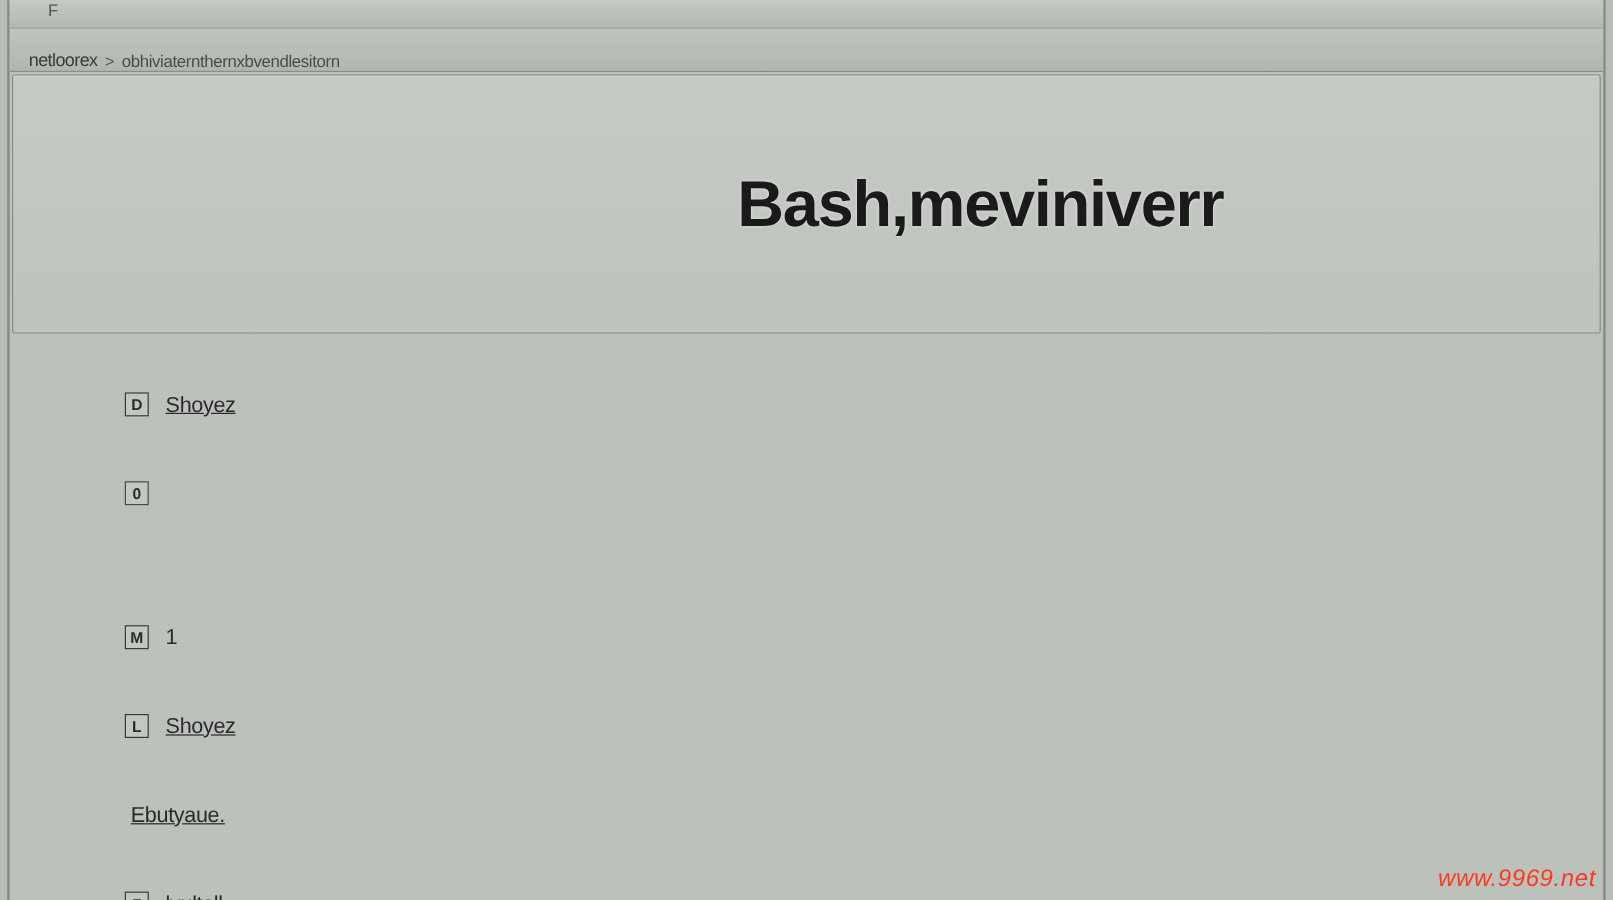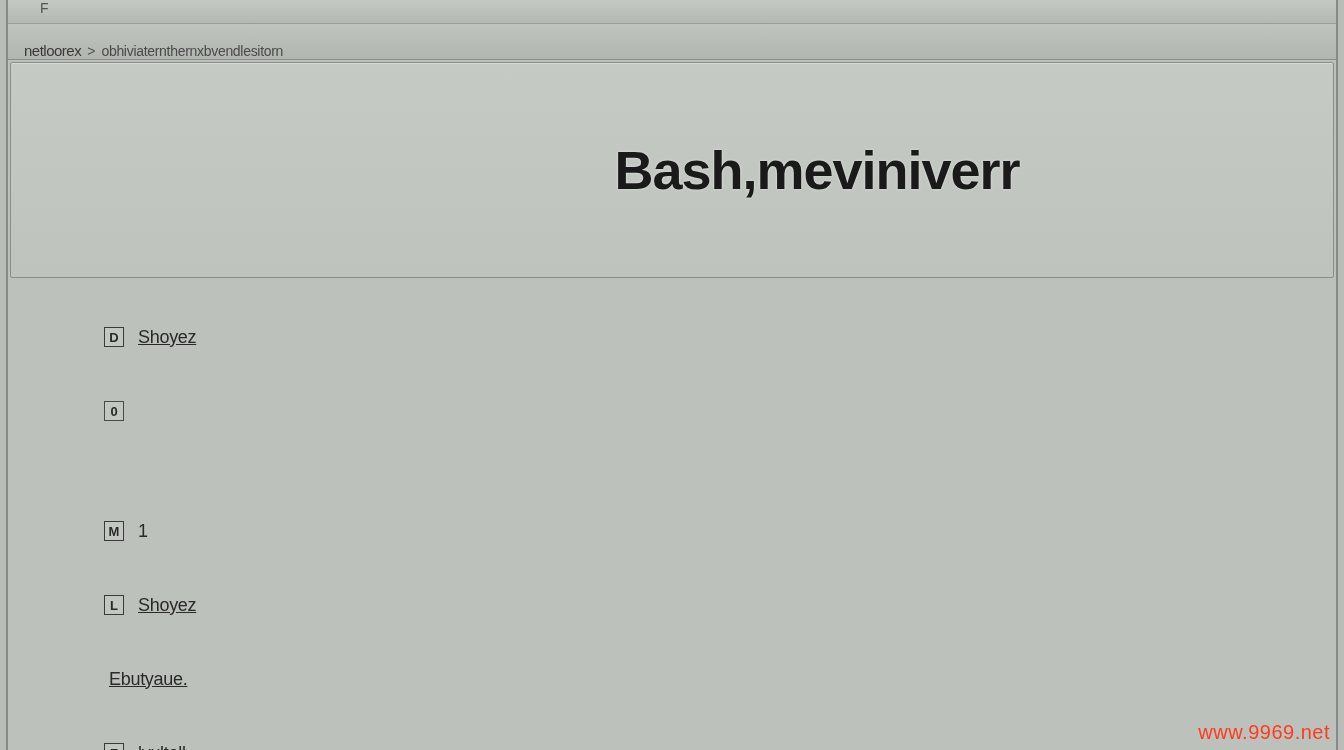--- a/index.html
+++ b/index.html
@@ -117,20 +117,21 @@
     .item-5 .item-label { text-decoration: underline; }
     .watermark {
       position: absolute;
       right: 14px;
       bottom: 6px;
       font-size: 20px;
       color: #ff3b1f;
       font-weight: 500;
       letter-spacing: 0.5px;
       font-family: "Arial", sans-serif;
+      font-style: italic;
     }
   </style>
 </head>
 <body>
 
 <div class="window-frame">
 
   <div class="top-bar">
     <span class="top-bar-marker">F</span>
   </div>

